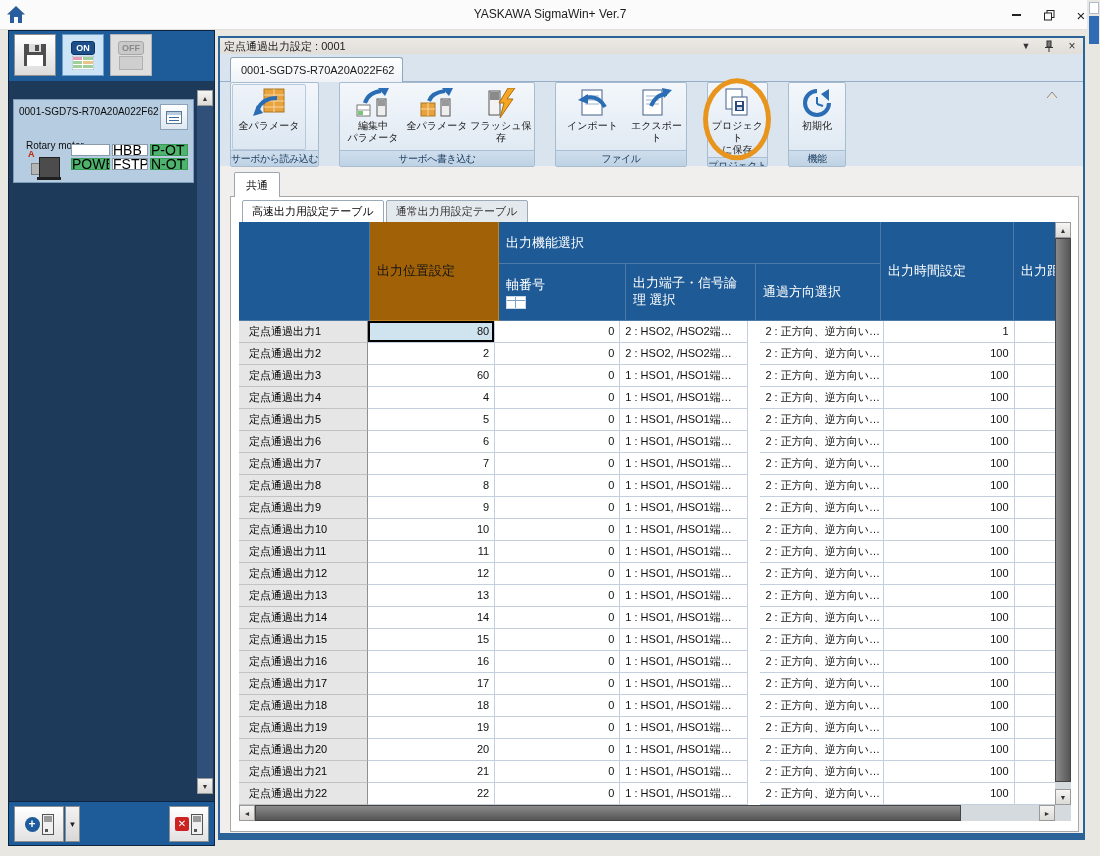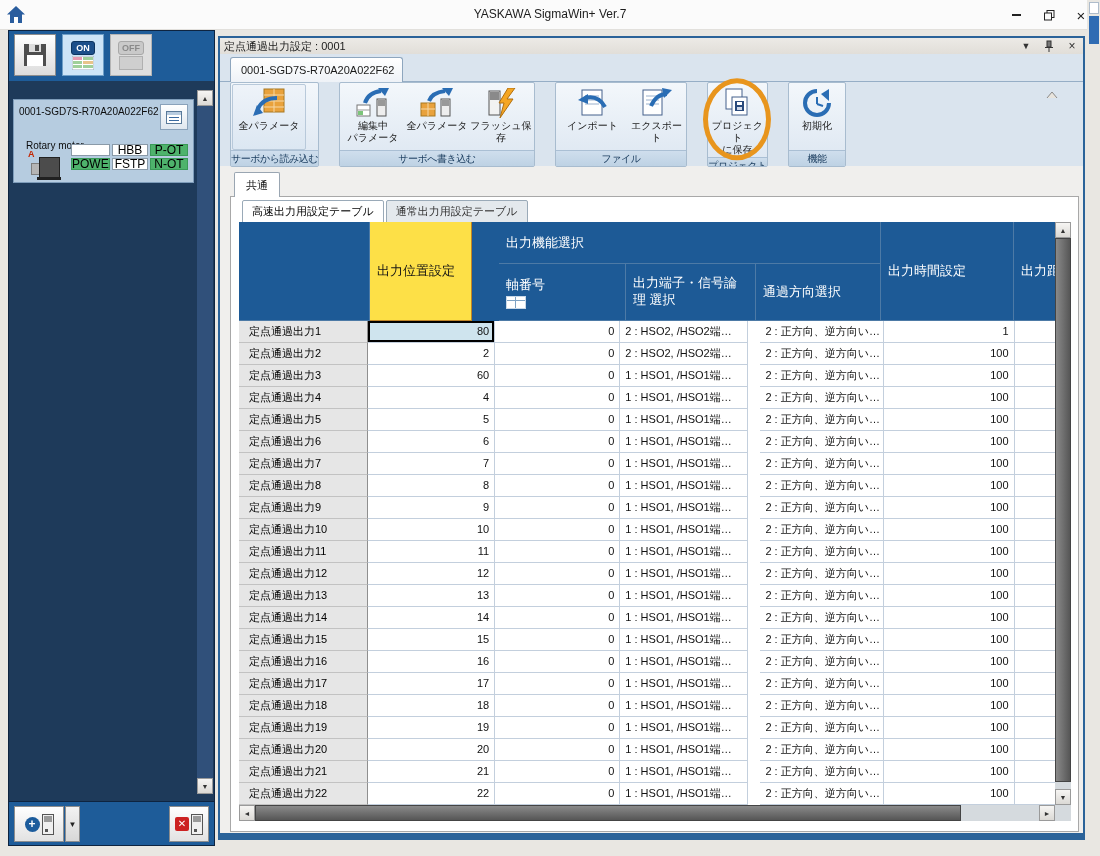--- a/index.html
+++ b/index.html
@@ -47,21 +47,21 @@
   .card-name{left:5px;top:6px;font-size:10px;color:#0c0c0c;}
   .card-detail-btn{right:5px;top:4px;width:28px;height:26px;border:1px solid #8aa2ba;
                    background:linear-gradient(#ffffff,#dfe7ef);display:flex;align-items:center;justify-content:center;cursor:pointer;}
   .motor-label{left:12px;top:40px;font-size:10px;color:#0c0c0c;}
   .motor-graphic{left:14px;top:51px;width:42px;height:30px;}
   .axis-marker{position:absolute;left:0;top:-2px;font-size:9px;font-weight:bold;color:#c42500;}
   .m-shaft{position:absolute;left:3px;top:12px;width:9px;height:10px;background:#b5b5b5;border:1px solid #7e7e7e;}
   .m-body{position:absolute;left:11px;top:6px;width:19px;height:20px;background:#4c4c4c;border:1px solid #222;}
   .m-base{position:absolute;left:9px;top:26px;width:24px;height:3px;background:#202020;}
   .badge-grid{left:57px;top:44px;display:grid;grid-template-columns:39px 36px 38px;grid-auto-rows:12px;gap:2px;}
-  .badge{background:#fff;border:1px solid #8a9aa8;font-size:12px;line-height:11px;text-align:center;
+  .badge{background:#fff;border:1px solid #8a9aa8;font-size:14px;line-height:11px;
          color:#000;overflow:hidden;}
   .badge.on{background:#4eb36c;border-color:#3a9a58;}
 
   .bottom-bar{left:0;bottom:0;width:100%;height:44px;background:#1e5c99;border-top:1px solid #0e2440;}
   .bb-btn{top:4px;height:36px;border:1px solid #8d8d8d;background:linear-gradient(#ffffff,#e2e2e2);
           display:flex;align-items:center;justify-content:center;gap:2px;cursor:pointer;}
   .add-drive-btn{left:5px;width:50px;}
   .add-caret-btn{left:56px;width:15px;background:linear-gradient(#f2f2f2,#d8d8d8);font-size:8px;color:#222;}
   .remove-drive-btn{right:5px;width:40px;}
   .plus-circle{width:15px;height:15px;border-radius:50%;background:#1c5c9c;color:#fff;font-size:12px;
@@ -114,21 +114,21 @@
   .subtab{height:22px;padding:0 9px;font-size:11px;line-height:21px;border:1px solid #9aaab8;
           background:#e4e9ed;color:#333;cursor:pointer;border-radius:2px 2px 0 0;}
   .subtab.active{background:#fff;color:#000;}
 
   
   .table-wrap{left:8px;top:25px;width:832px;height:603px;}
   .tbl-header{left:0;top:0;width:816px;height:99px;background:#1d5a96;}
   .hcell{position:absolute;box-sizing:border-box;border-right:1px solid #4d7aa6;border-bottom:1px solid #4d7aa6;
          color:#fff;font-size:13px;display:flex;align-items:center;padding:0 7px;overflow:hidden;}
   .h-corner{left:0;top:0;width:131px;height:99px;}
-  .h-pos{left:131px;top:0;width:102px;height:99px;background:#fde047;color:#141414;border-right-color:#c08426;border-bottom-color:#c08426;}
+  .h-pos{left:131px;top:0;width:129px;height:99px;background:#a16207;color:#141414;border-right-color:#c08426;border-bottom-color:#c08426;}
   .h-group{left:260px;top:0;width:382px;height:42px;}
   .h-axis{left:260px;top:42px;width:127px;height:57px;flex-direction:column;align-items:flex-start;justify-content:center;gap:2px;}
   .h-term{left:387px;top:42px;width:130px;height:57px;line-height:1.3;}
   .h-dir{left:517px;top:42px;width:125px;height:57px;}
   .h-time{left:642px;top:0;width:133px;height:99px;}
   .h-dist{left:775px;top:0;width:41px;height:99px;white-space:nowrap;border-right:none;}
   .axis-grid-icon{width:18px;height:11px;background:#fff;border:1px solid #c8d8e8;position:relative;}
   .axis-grid-icon:before{content:"";position:absolute;left:0;top:3px;right:0;height:1px;background:#7fa3c4;}
   .axis-grid-icon:after{content:"";position:absolute;left:8px;top:0;bottom:0;width:1px;background:#7fa3c4;}
 

